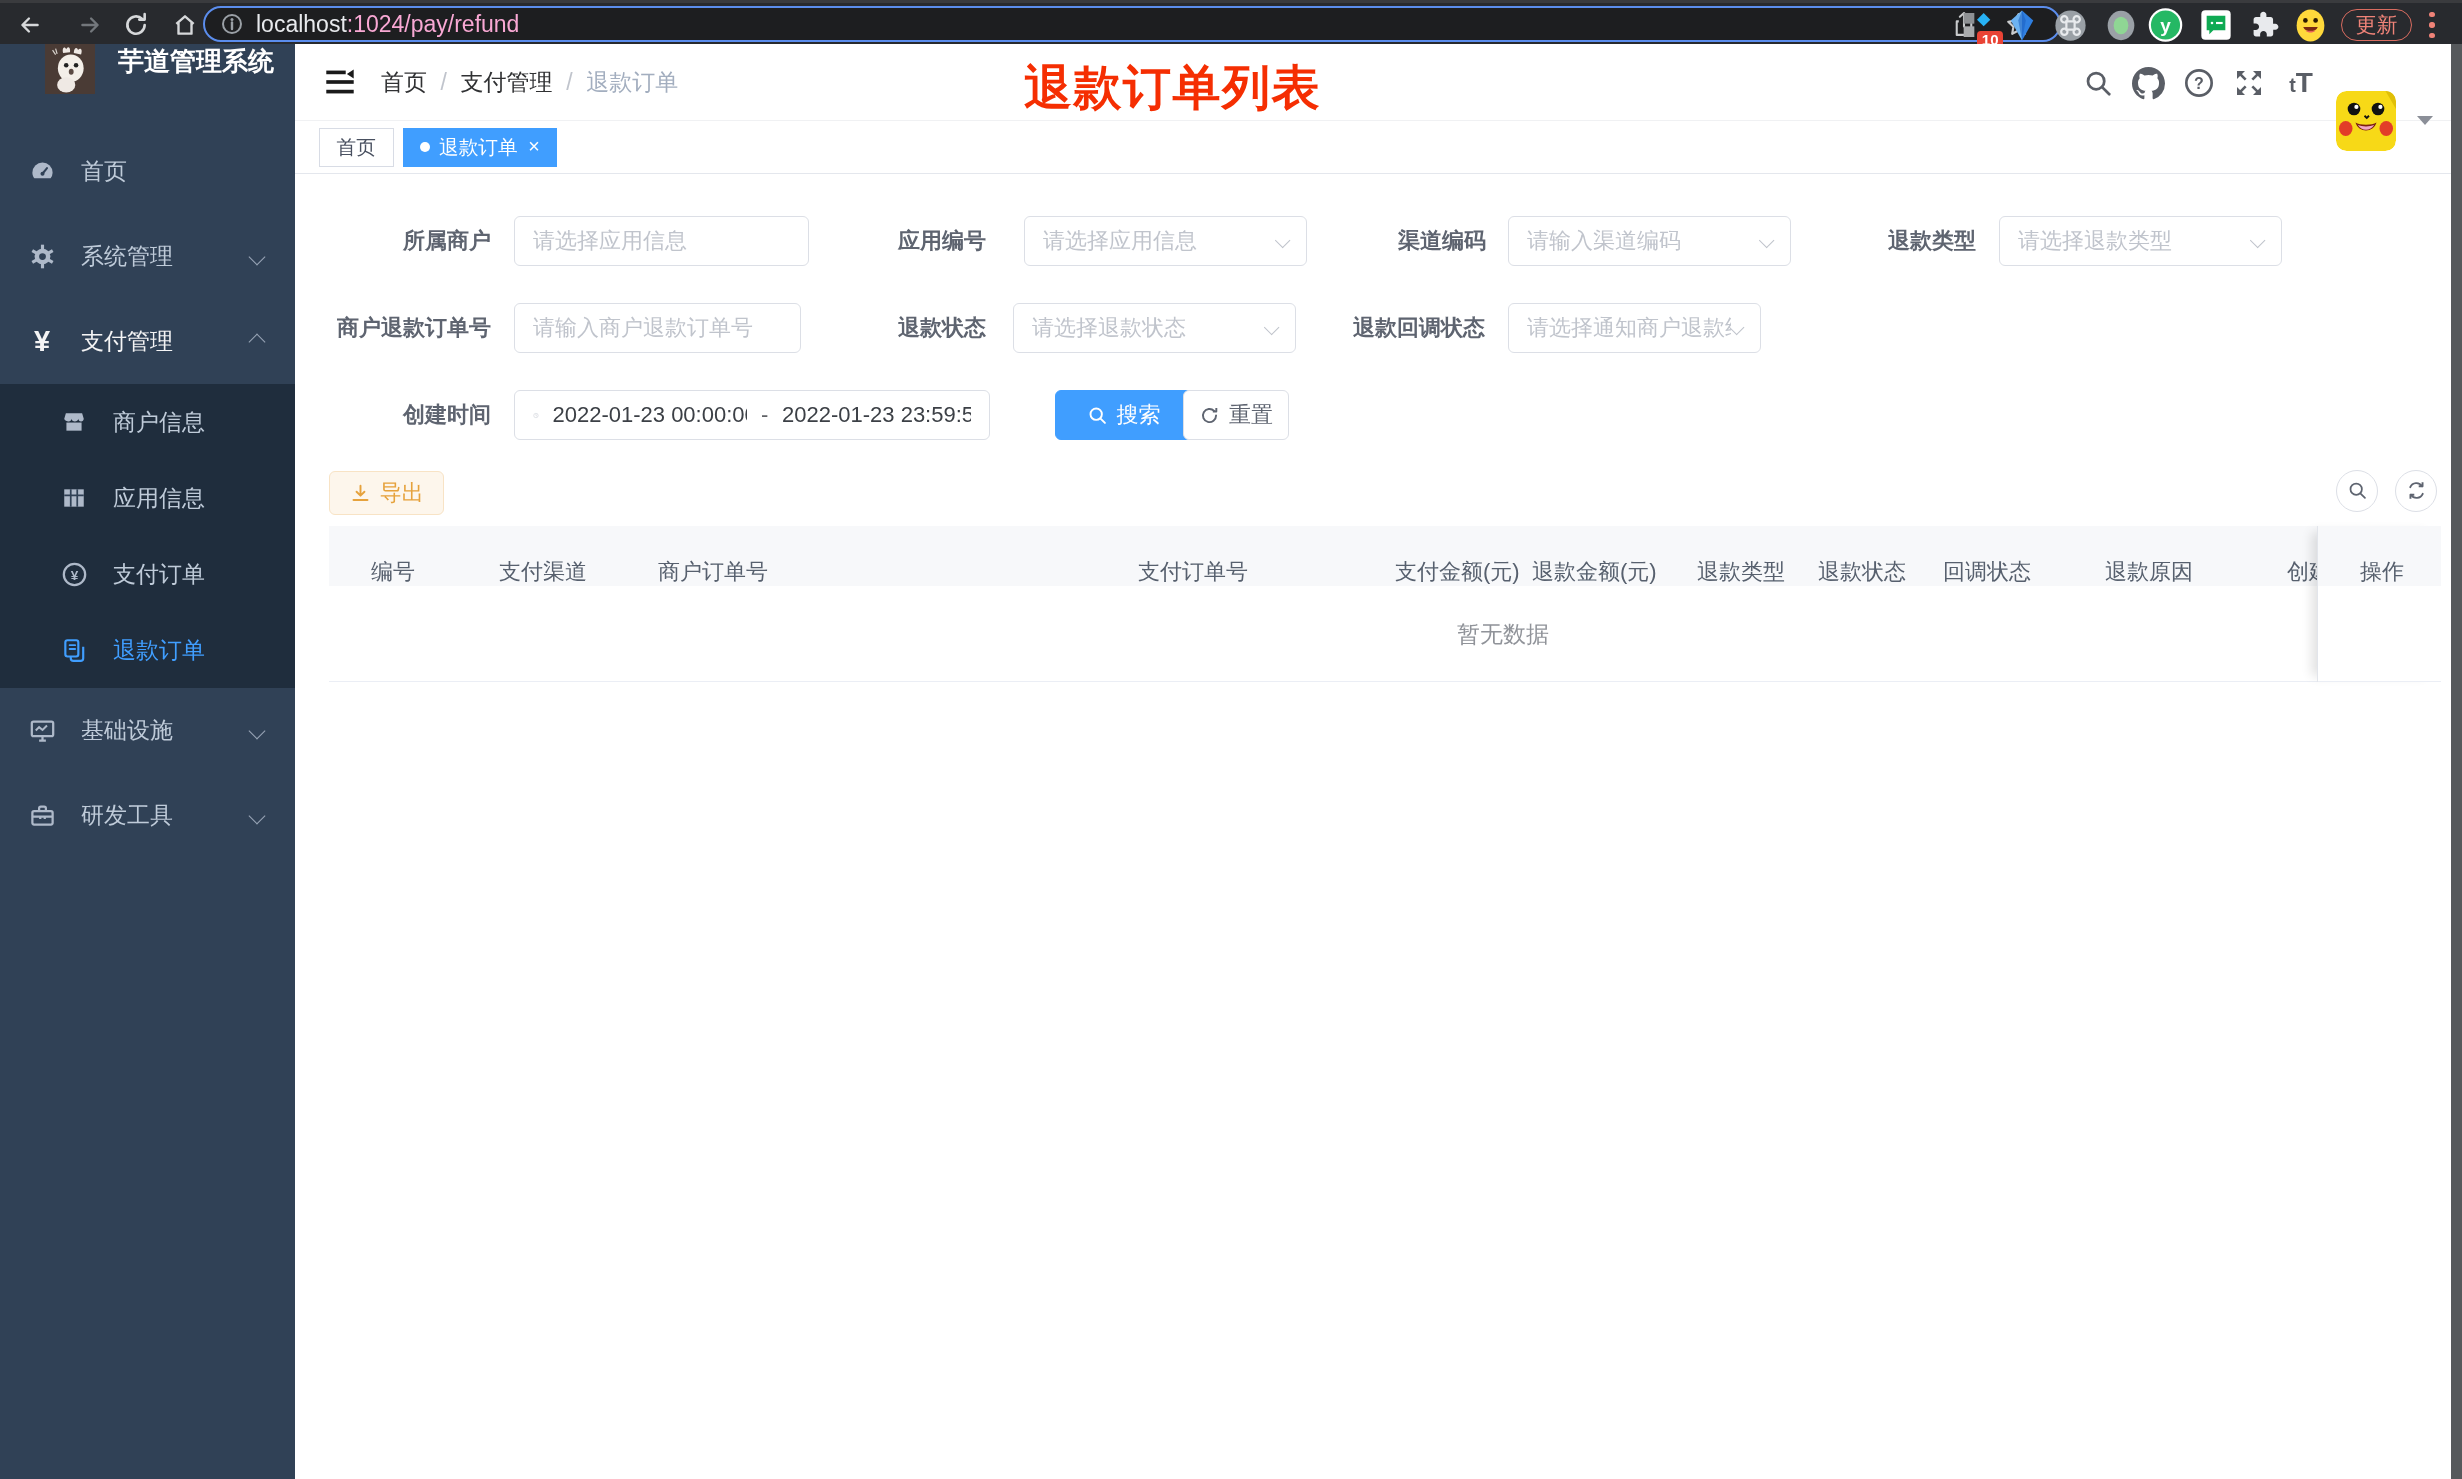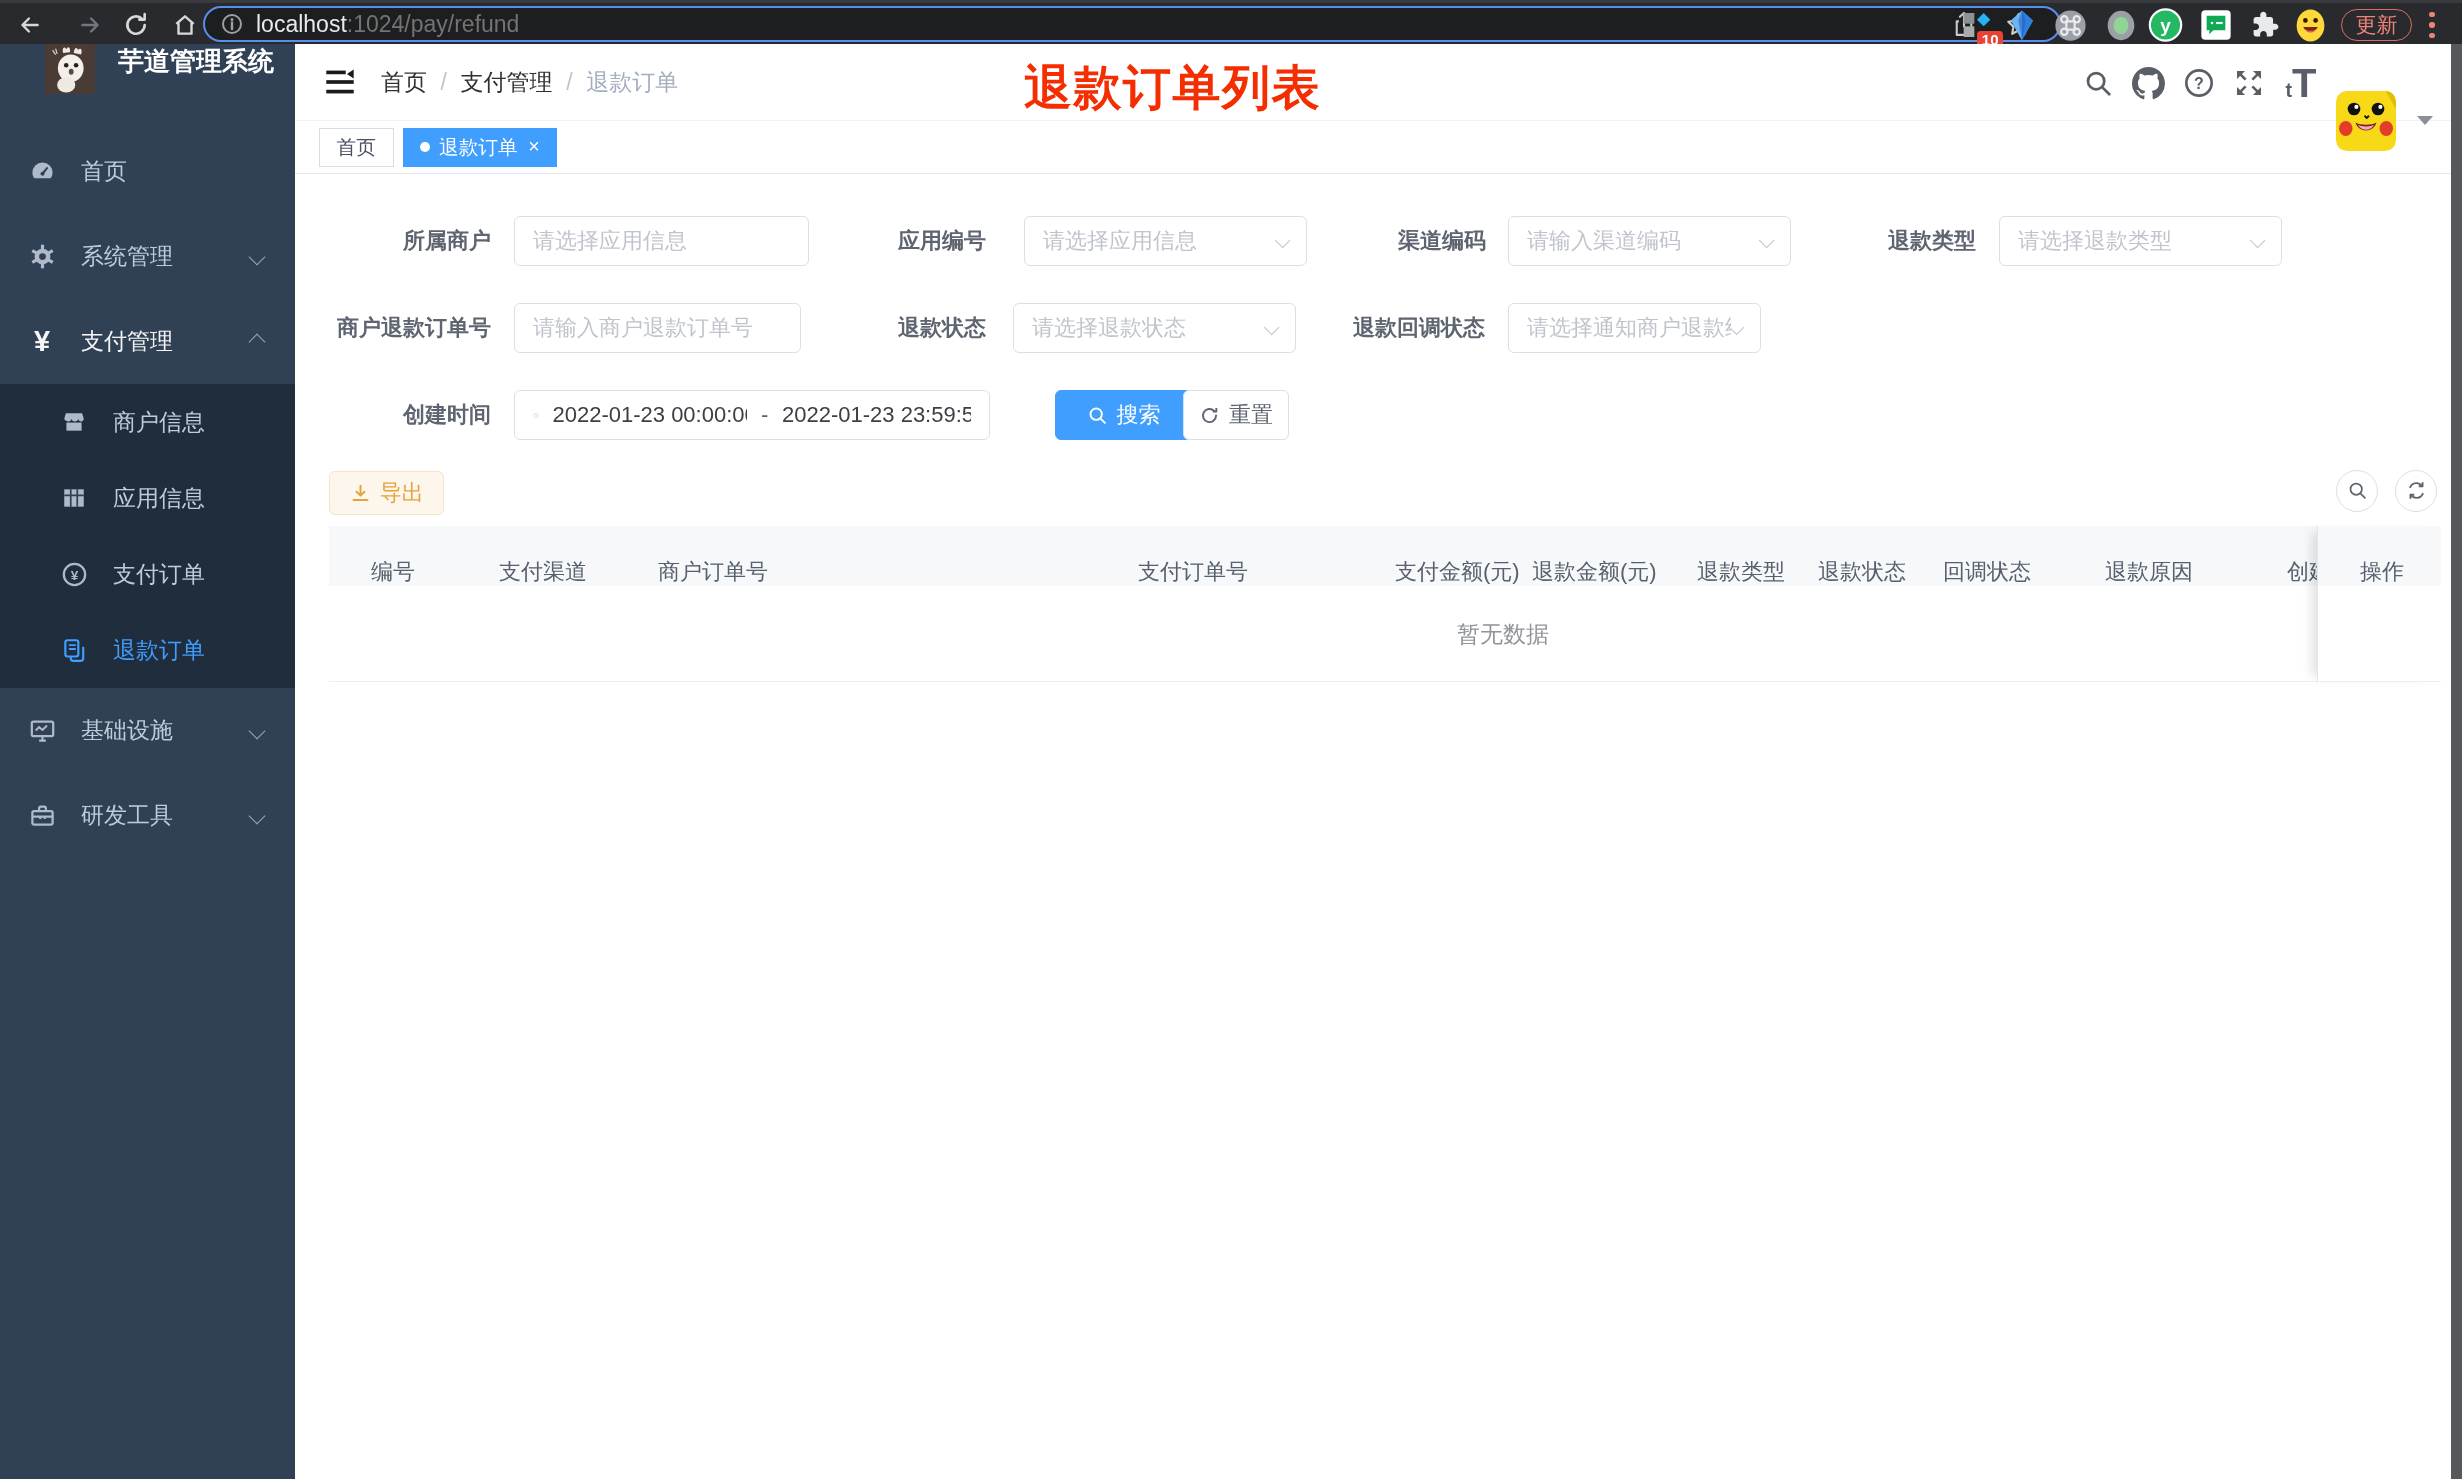--- a/index.html
+++ b/index.html
@@ -5,21 +5,21 @@
   * { box-sizing: border-box; margin: 0; padding: 0; }
   html,body { width:2462px; height:1480px; overflow:hidden; background:#fff;
     font-family:"Liberation Sans","DejaVu Sans",sans-serif; }
 
   
   .browser { position:relative; height:44px; background:#282a2e; border-top:3px solid #3a3b3e; }
   .nav-btn { position:absolute; top:5.3px; width:33px; height:33px; display:flex; align-items:center; justify-content:center; border-radius:50%; }
   .url-pill { position:absolute; left:203px; top:3px; width:1858px; height:36px; background:#1d1e20;
     border:2.3px solid #5b8ded; border-radius:20.4px; display:flex; align-items:center; padding:0 15px; }
   .url-text { font-size:23px; margin-left:12px; white-space:nowrap; }
-  .url-host { color:#e8eaed; } .url-path { color:#737373;text-align:right; }
+  .url-host { color:#e8eaed; } .url-path { color:#f9a8d4;text-align:right; }
   .pill-right { margin-left:auto; display:flex; align-items:center; gap:27px; padding-right:10.6px; }
   .ext { position:absolute; top:4.5px; width:35px; height:35px; display:flex; align-items:center; justify-content:center; }
   .badge { position:absolute; right:-9px; bottom:-6px; background:#e94335; color:#fff; font-size:15px;
     padding:1.5px 4.5px; border-radius:3.8px; font-weight:bold; line-height:1; }
   .update-pill { position:absolute; left:2341px; top:6px; height:32px; padding:0 13.6px; border:1.5px solid #d96c60;
     border-radius:16px; color:#ef8378; font-size:21px; display:flex; align-items:center; }
   .kebab { position:absolute; left:2417px; top:6px; width:30px; height:32px; display:flex; flex-direction:column;
     align-items:center; justify-content:center; gap:5.3px; }
   .kebab i { width:5.3px; height:5.3px; border-radius:50%; background:#ef8378; }
 
@@ -44,21 +44,21 @@
 
   
   .main { flex:1; position:relative; background:#fff; }
   .navbar { position:relative; height:77px; border-bottom:0.8px solid #f0f1f3; }
   .hamburger { position:absolute; left:29px; top:23px; cursor:pointer; }
   .breadcrumb { position:absolute; left:86px; top:0; height:77px; display:flex; align-items:center; font-size:23px; color:#303133; gap:13.6px; }
   .bc-sep { color:#c0c4cc; }
   .bc-last { color:#a3aebf; }
   .overlay-title { position:absolute; left:729px; top:12px; font-size:48px; font-weight:bold; color:#f52e02; letter-spacing:1.5px; white-space:nowrap; }
   .nav-right-icon { position:absolute; top:21px; width:36px; height:36px; display:flex; align-items:center; justify-content:center; cursor:pointer; color:#5a5e66; }
-  .font-size-ic { font-weight:bold; color:#5a5e66; font-size:40px; display:inline-block; }
+  .font-size-ic { font-weight:bold; color:#5a5e66; font-size:28px; display:inline-block; }
   .font-size-ic::first-letter { font-size:19.7px; }
   .avatar { position:absolute; left:2041px; top:47px; width:60px; height:60px; border-radius:10.6px; overflow:hidden; cursor:pointer; }
   .avatar-caret { position:absolute; left:2122px; top:72px; width:0; height:0; border-left:8.3px solid transparent; border-right:8.3px solid transparent; border-top:9.8px solid #8b8f98; cursor:pointer; }
 
   .tagsbar { height:53px; border-bottom:0.8px solid #e4e7ed; display:flex; align-items:center; padding-left:24px; gap:9px; background:#fff; }
   .tag { height:39px; display:flex; align-items:center; padding:0 16.6px; border:0.8px solid #d8dce5; background:#fff; color:#495060; font-size:19.7px; cursor:pointer; }
   .tag.active { background:#409eff; border-color:#409eff; color:#fff; }
   .tag .dot { width:9.8px; height:9.8px; border-radius:50%; background:#fff; margin-right:9px; }
   .tag .close { margin-left:10.6px; font-size:19.7px; line-height:1; }
 

